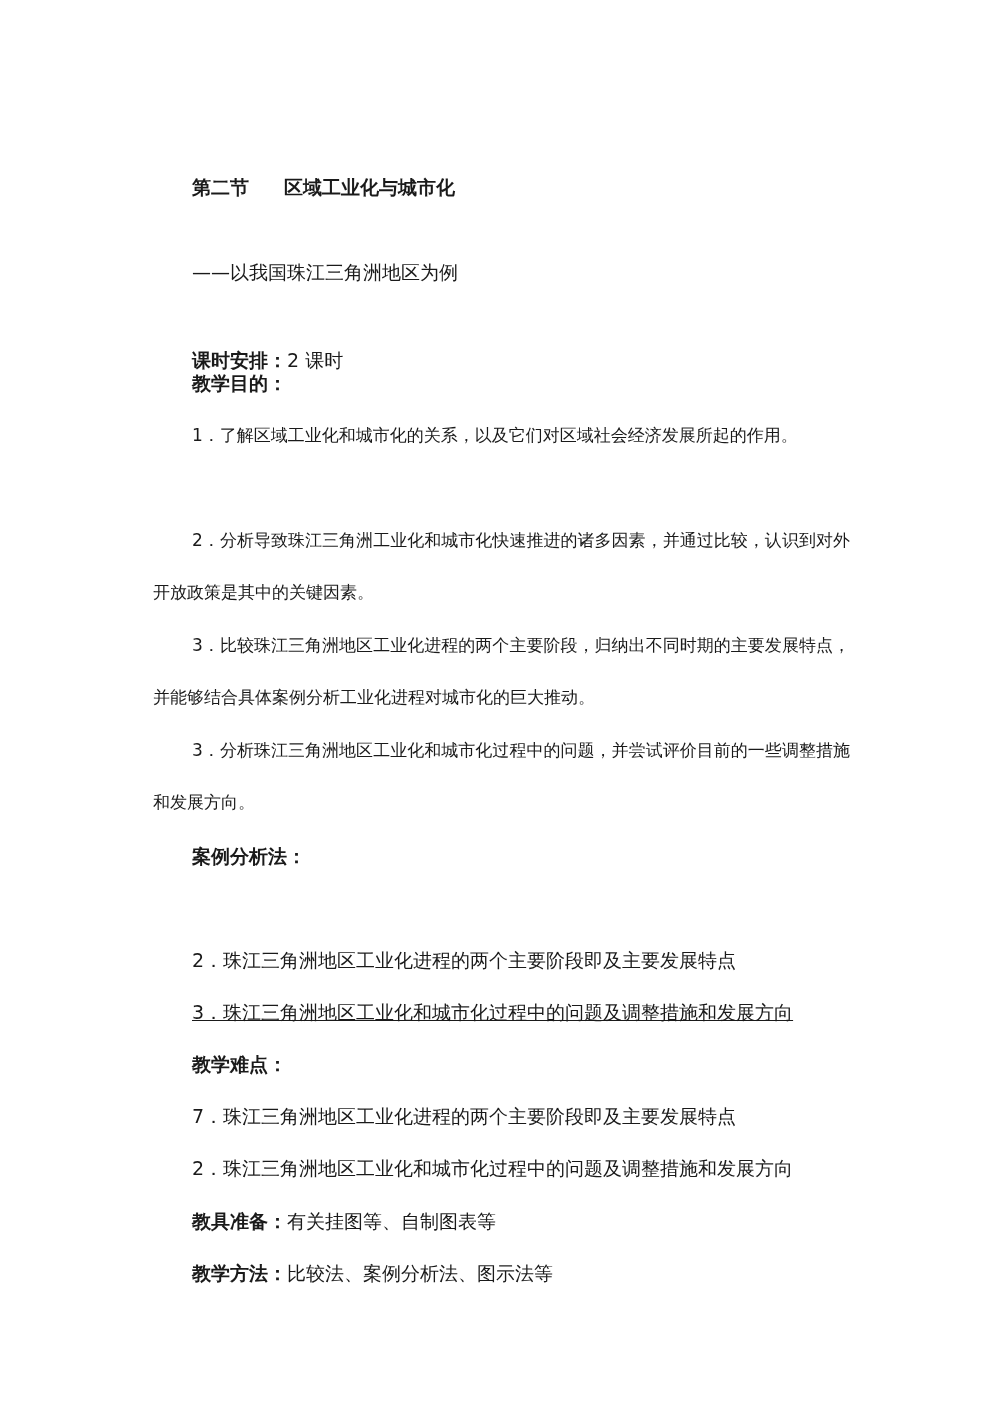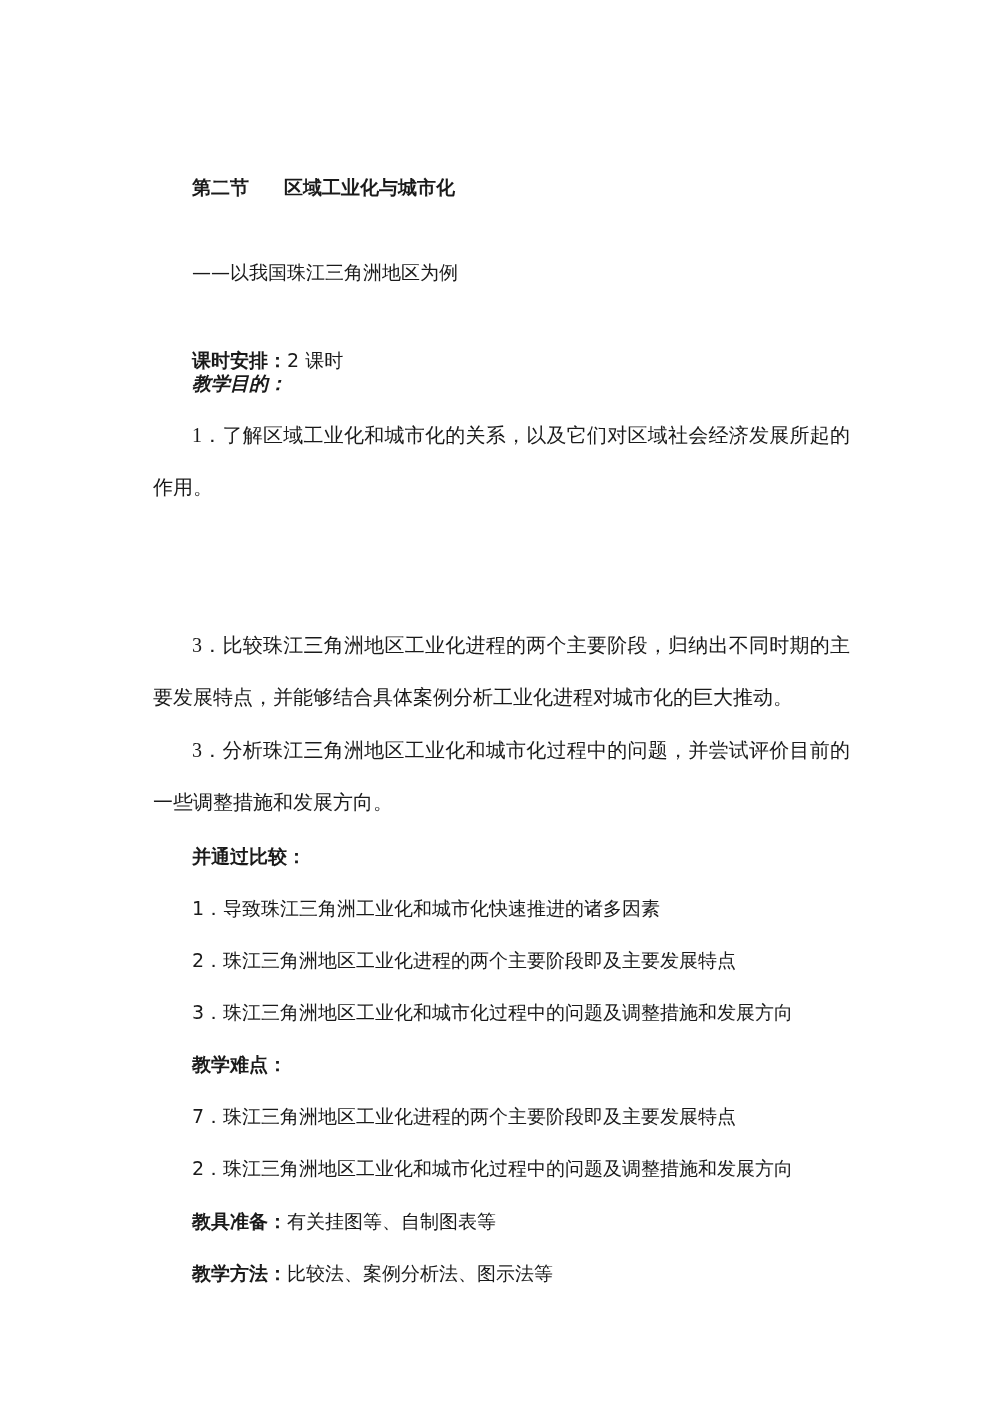--- a/index.html
+++ b/index.html
@@ -33,54 +33,53 @@
     .title-num {
       font-weight: bold;
       display: inline-block;
       width: 92px;
     }
     .title-main { font-weight: bold; }
     .para {
       position: absolute;
       left: 153px;
       width: 697px;
-      font-size: 20px;
+      font-size: 17px;
       line-height: 52px;
       text-indent: 39px;
       text-align: justify;
       text-align-last: left;
-      font-family: Liberation Serif, serif;
     }
     .lbl { font-weight: bold; }
   </style>
 </head>
 <body>
 
 <div class="page">
 
   <div class="line indent" style="top:174px;">
     <span class="title-num">第二节</span><span class="title-main">区域工业化与城市化</span>
   </div>
 
   <div class="line indent" style="top:227px;margin-top:32px;">——以我国珠江三角洲地区为例</div>
 
   <div class="line indent" style="top:318px;margin-top:29px;">
     <span class="lbl">课时安排：</span><span>2 课时</span>
   </div>
 
-  <div class="line indent bold" style="top:370px;font-style:italic;">教学目的：</div>
+  <div class="line indent bold" style="top:370px;">教学目的：</div>
 
   <div class="para" style="top:409px;">1．了解区域工业化和城市化的关系，以及它们对区域社会经济发展所起的作用。</div>
+  <div class="para" style="top:514px;">2．分析导致珠江三角洲工业化和城市化快速推进的诸多因素，并通过比较，认识到对外开放政策是其中的关键因素。</div>
   <div class="para" style="top:619px;">3．比较珠江三角洲地区工业化进程的两个主要阶段，归纳出不同时期的主要发展特点，并能够结合具体案例分析工业化进程对城市化的巨大推动。</div>
   <div class="para" style="top:724px;">3．分析珠江三角洲地区工业化和城市化过程中的问题，并尝试评价目前的一些调整措施和发展方向。</div>
 
-  <div class="line indent bold" style="top:843px;">并通过比较：</div>
-  <div class="line indent" style="top:895px;">1．导致珠江三角洲工业化和城市化快速推进的诸多因素</div>
+  <div class="line indent bold" style="top:843px;">案例分析法：</div>
   <div class="line indent" style="top:947px;">2．珠江三角洲地区工业化进程的两个主要阶段即及主要发展特点</div>
-  <div class="line indent" style="top:999px;">3．珠江三角洲地区工业化和城市化过程中的问题及调整措施和发展方向</div>
+  <div class="line indent" style="top:999px;text-decoration:underline;">3．珠江三角洲地区工业化和城市化过程中的问题及调整措施和发展方向</div>
 
   <div class="line indent bold" style="top:1051px;">教学难点：</div>
   <div class="line indent" style="top:1103px;">7．珠江三角洲地区工业化进程的两个主要阶段即及主要发展特点</div>
   <div class="line indent" style="top:1155px;">2．珠江三角洲地区工业化和城市化过程中的问题及调整措施和发展方向</div>
 
   <div class="line indent" style="top:1208px;">
     <span class="lbl">教具准备：</span><span>有关挂图等、自制图表等</span>
   </div>
 
   <div class="line indent" style="top:1260px;">

